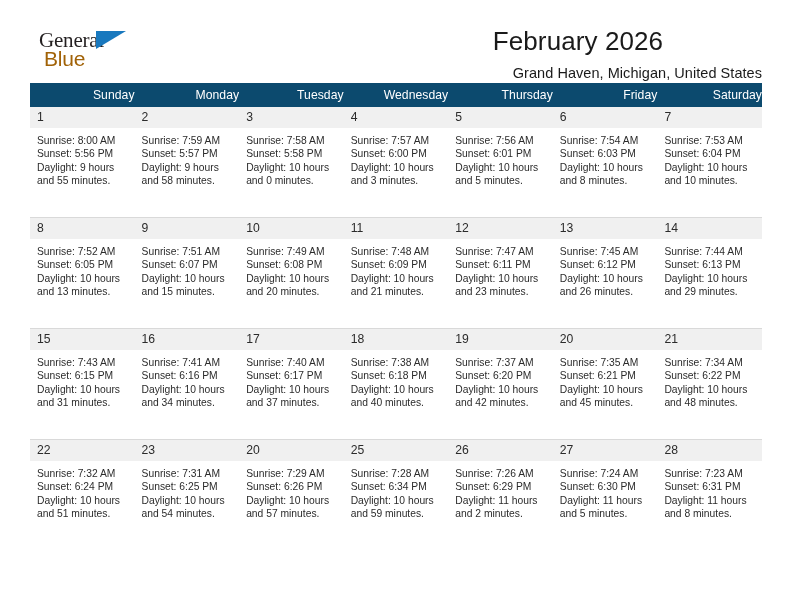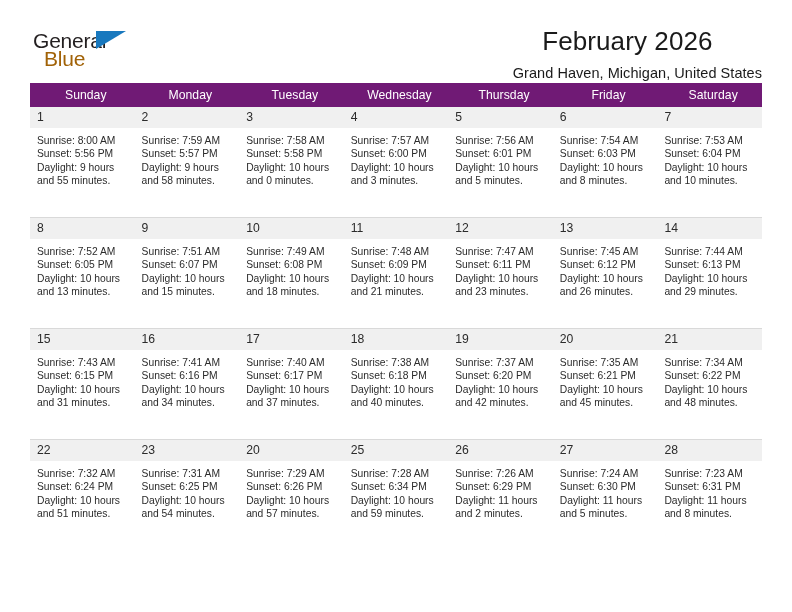--- a/index.html
+++ b/index.html
@@ -34,26 +34,26 @@
   }
   .logo {
     position: relative;
     width: 120px;
     height: 46px;
     line-height: 1;
     user-select: none;
   }
   .logo-general {
     position: absolute;
-    left: 3px;
+    left: 9px;
     top: 2px;
     font-size: 21px;
     letter-spacing: -0.2px;
     color: #231f20;
-    font-family: Liberation Sans, sans-serif;
+    font-family: Liberation Serif, serif;
   }
   .logo-blue {
     position: absolute;
     left: 14px;
     top: 20px;
     font-size: 21px;
     letter-spacing: -0.2px;
     color: #a16207;
     font-family: "Liberation Sans", sans-serif;
     text-align: center;
@@ -62,21 +62,21 @@
     position: absolute;
     left: 66px;
     top: 3px;
     width: 0;
     height: 0;
     border-left: 30px solid #1878be;
     border-bottom: 18px solid transparent;
   }
 
   .titles {
-    text-align: center;
+    text-align: left;
     padding-top: 0px;
   }
   .cal-title {
     font-size: 26px;
     font-weight: normal;
     color: #1a1a1a;
     line-height: 1.05;
     margin: 0;
     letter-spacing: 0.1px;
   }
@@ -89,25 +89,25 @@
   }
 
   
   .cal {
     width: 732px;
     border-collapse: collapse;
     table-layout: fixed;
     margin-top: 11px;
   }
   .cal th {
-    background: #701a75;
+    background: #0c4a6e;
     color: #ffffff;
     font-weight: normal;
     font-size: 12.2px;
-    text-align: center;
+    text-align: right;
     padding: 5px 0 5px 7px;
     height: 21px;
     box-sizing: border-box;
     border: none;
     letter-spacing: 0.05px;
   }
   .cal td {
     vertical-align: top;
     padding: 0;
     border: none;
@@ -244,21 +244,21 @@
             <div>Sunrise: 7:51 AM</div>
             <div>Sunset: 6:07 PM</div>
             <div class="dl">Daylight: 10 hours and 15 minutes.</div>
           </div>
         </td>
         <td>
           <div class="daynum">10</div>
           <div class="info">
             <div>Sunrise: 7:49 AM</div>
             <div>Sunset: 6:08 PM</div>
-            <div class="dl">Daylight: 10 hours and 18 minutes.</div>
+            <div class="dl">Daylight: 10 hours and 20 minutes.</div>
           </div>
         </td>
         <td>
           <div class="daynum">11</div>
           <div class="info">
             <div>Sunrise: 7:48 AM</div>
             <div>Sunset: 6:09 PM</div>
             <div class="dl">Daylight: 10 hours and 21 minutes.</div>
           </div>
         </td>

